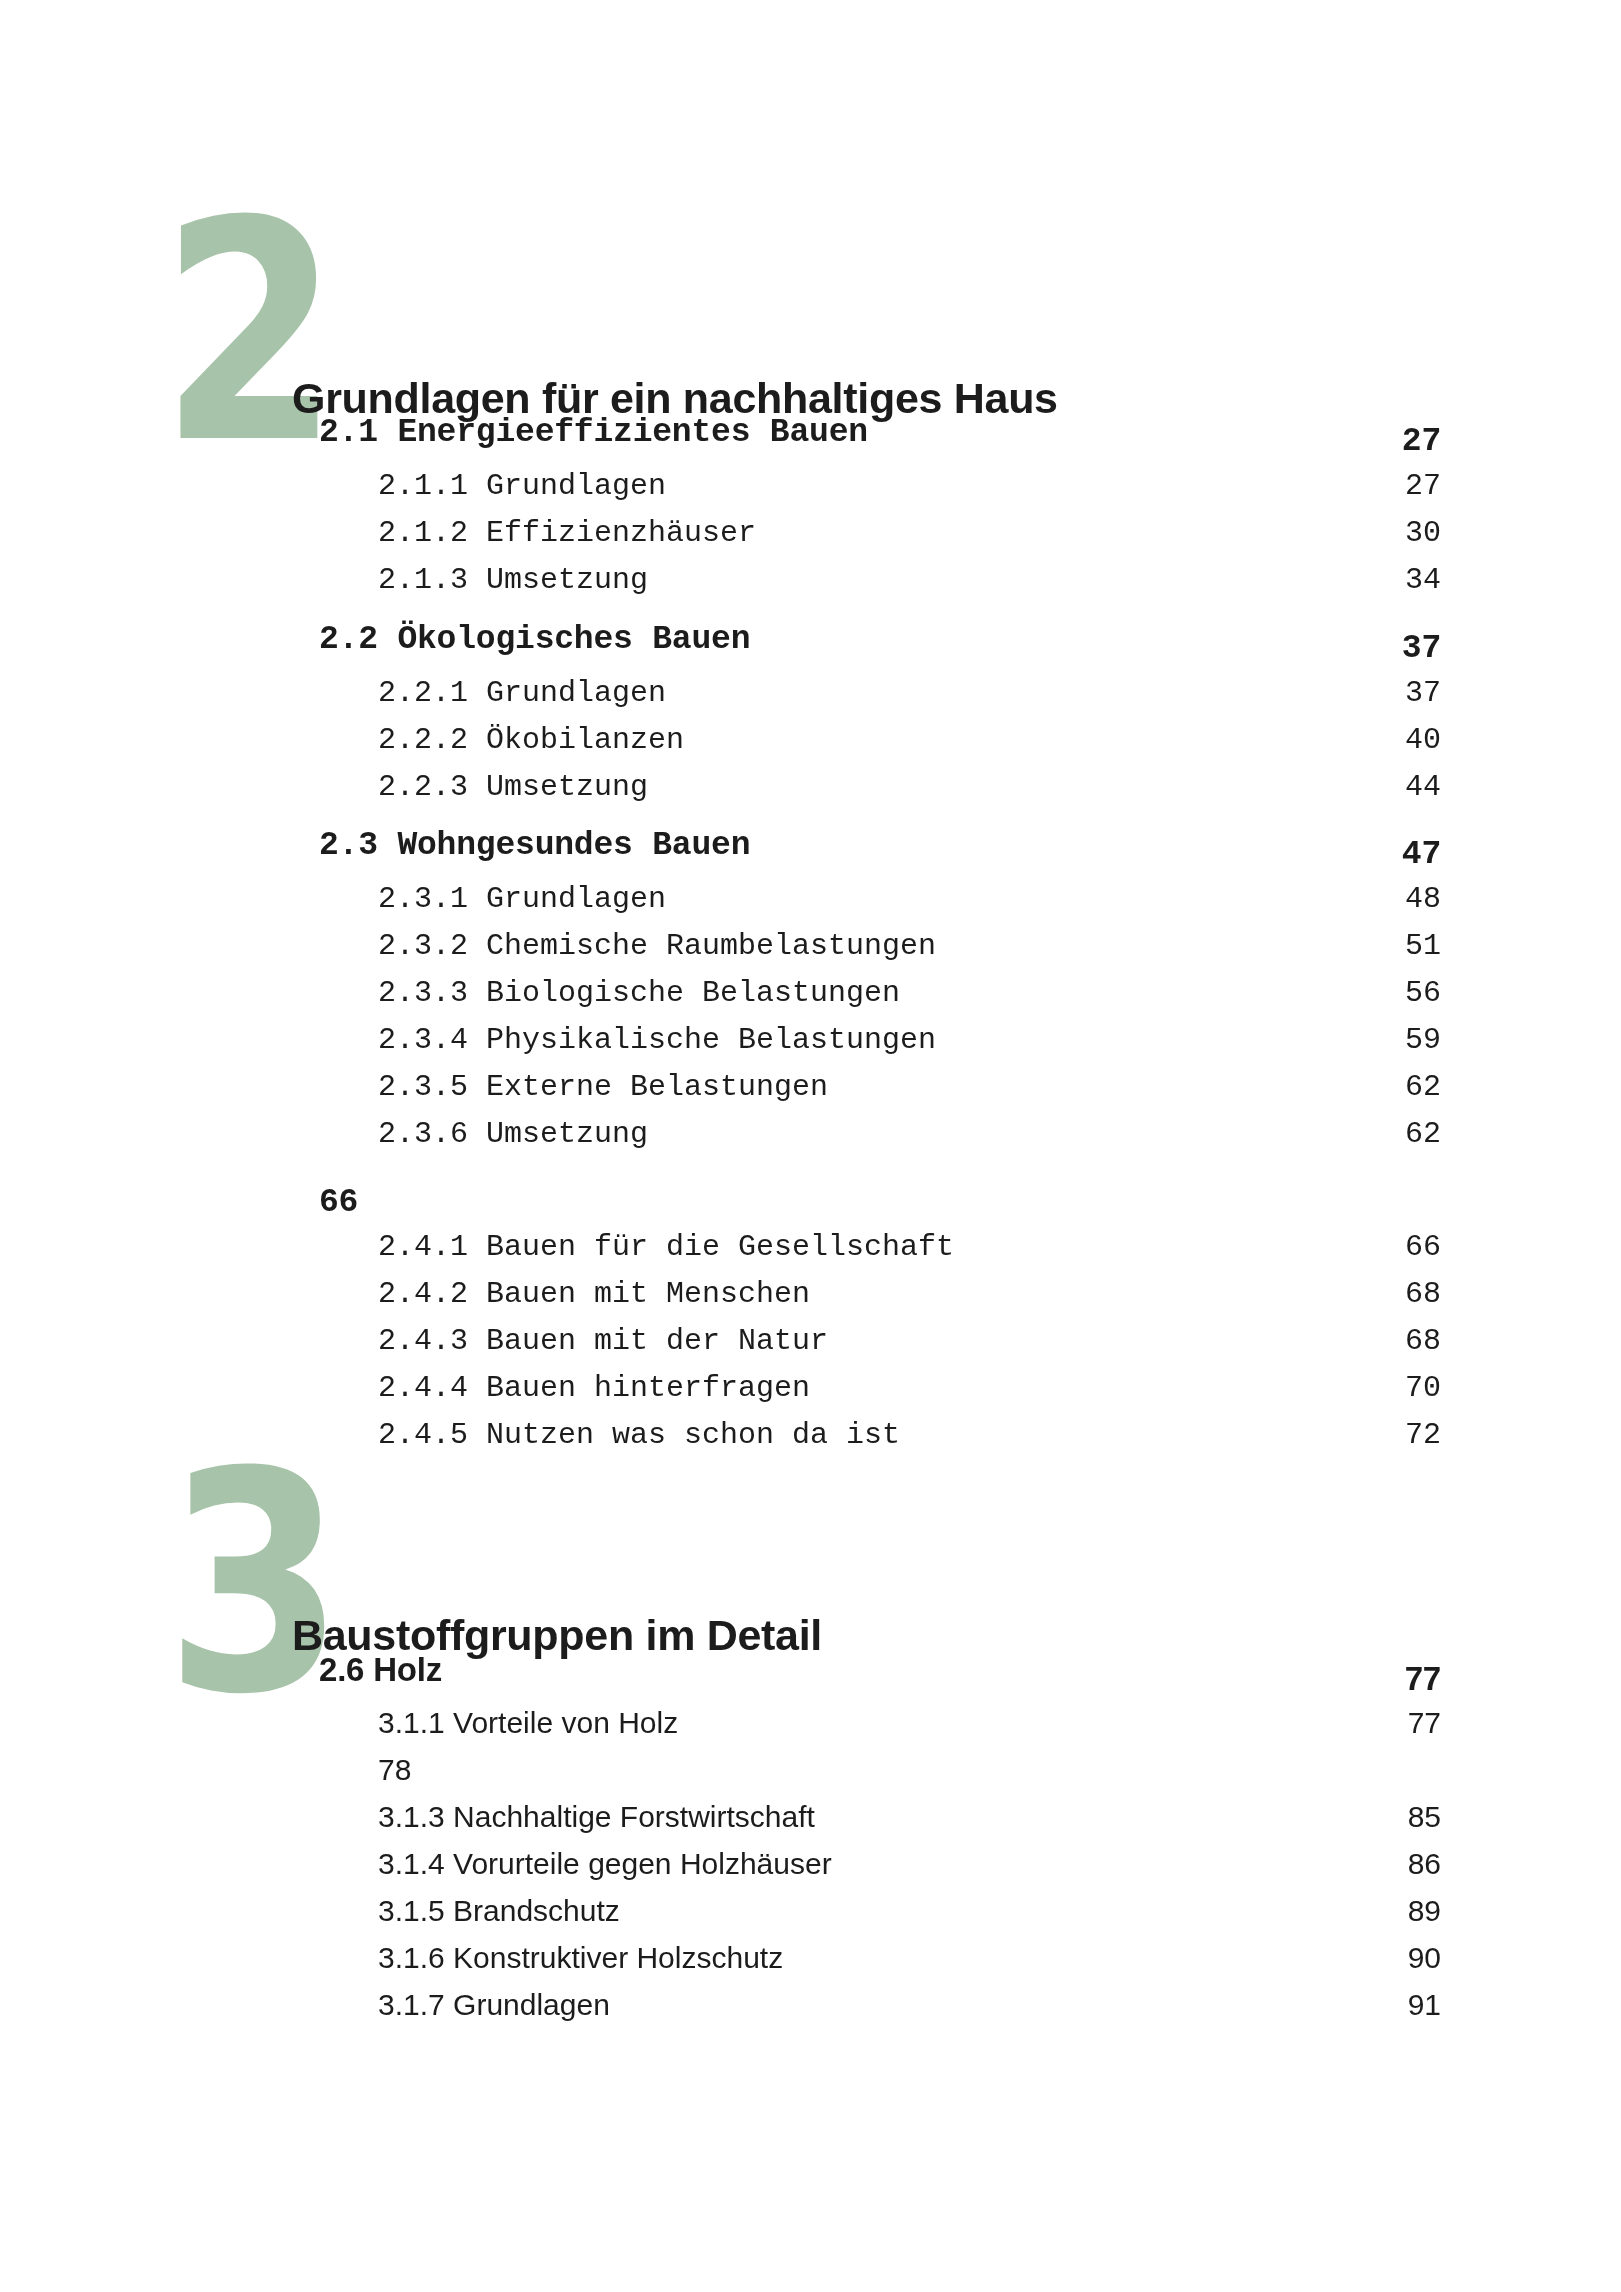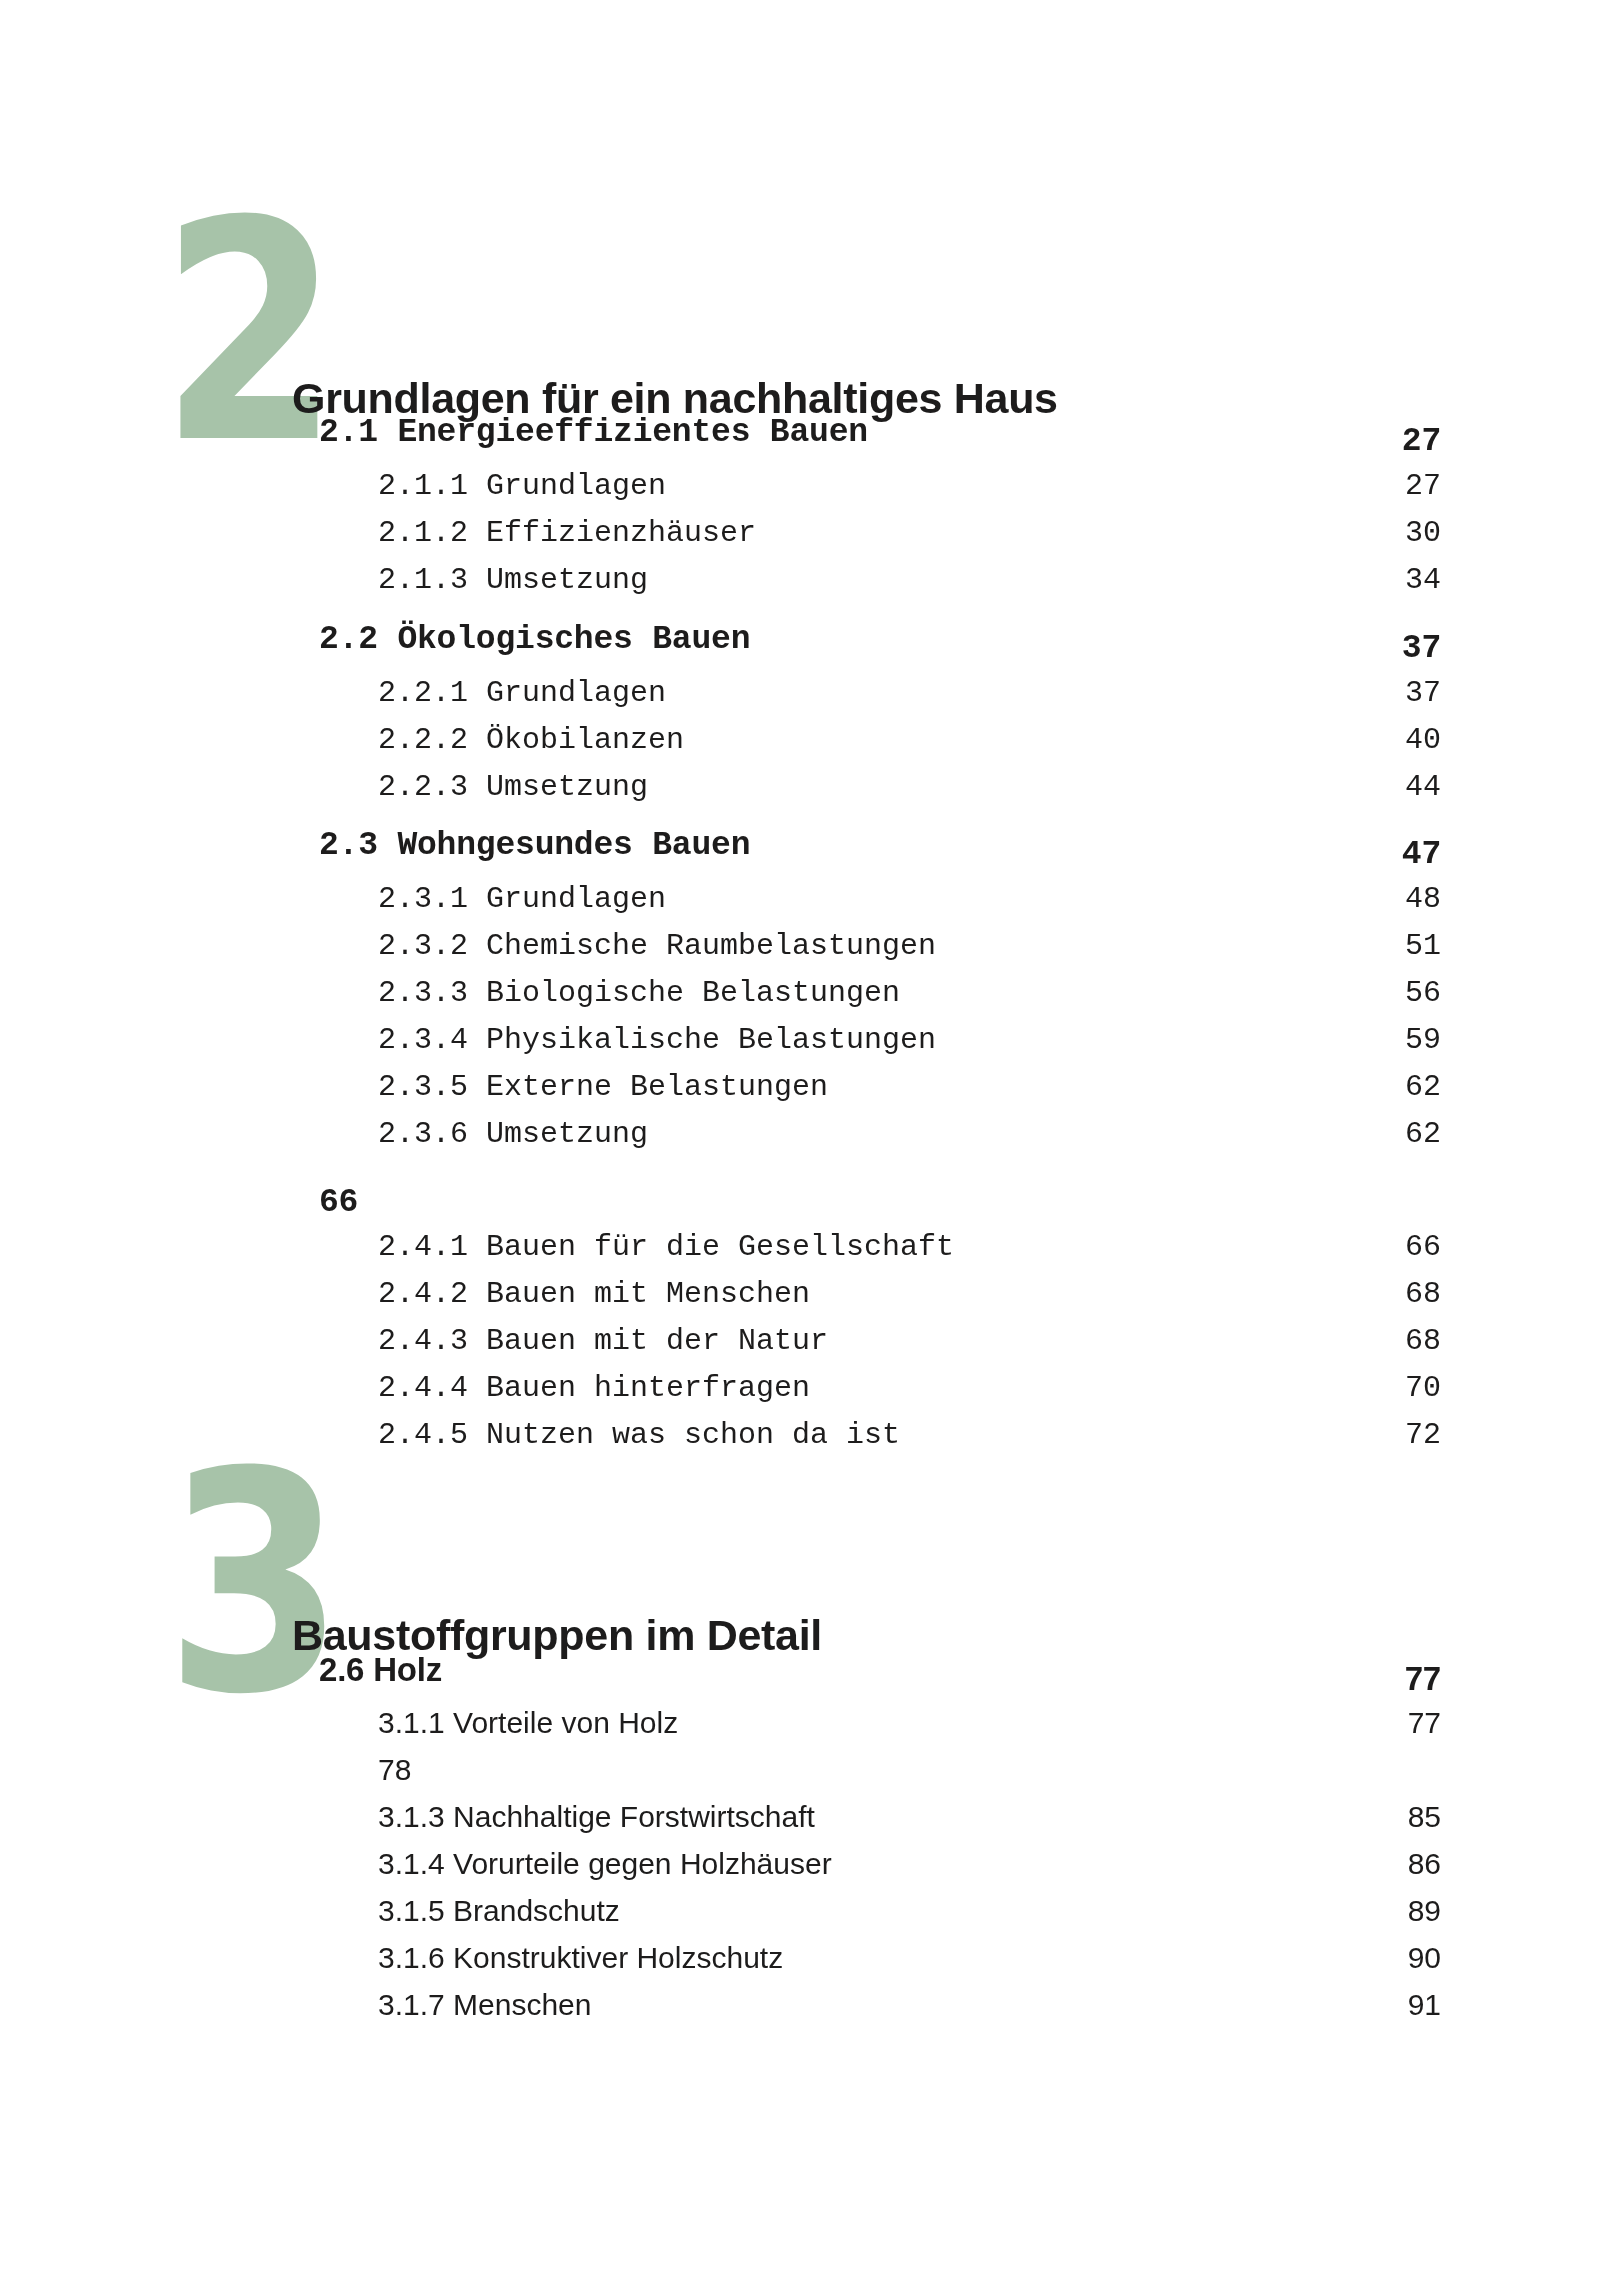--- a/index.html
+++ b/index.html
@@ -234,20 +234,20 @@
     <span class="entry-label">3.1.5 Brandschutz</span>
     <span class="page-num">89</span>
   </div>
 
   <div class="row subsection">
     <span class="entry-label">3.1.6 Konstruktiver Holzschutz</span>
     <span class="page-num">90</span>
   </div>
 
   <div class="row subsection">
-    <span class="entry-label">3.1.7 Menschen</span>
+    <span class="entry-label">3.1.7 Grundlagen</span>
     <span class="page-num">91</span>
   </div>
 </div>
 </div>
   </section>
 </main>
 
 
 </body></html>

